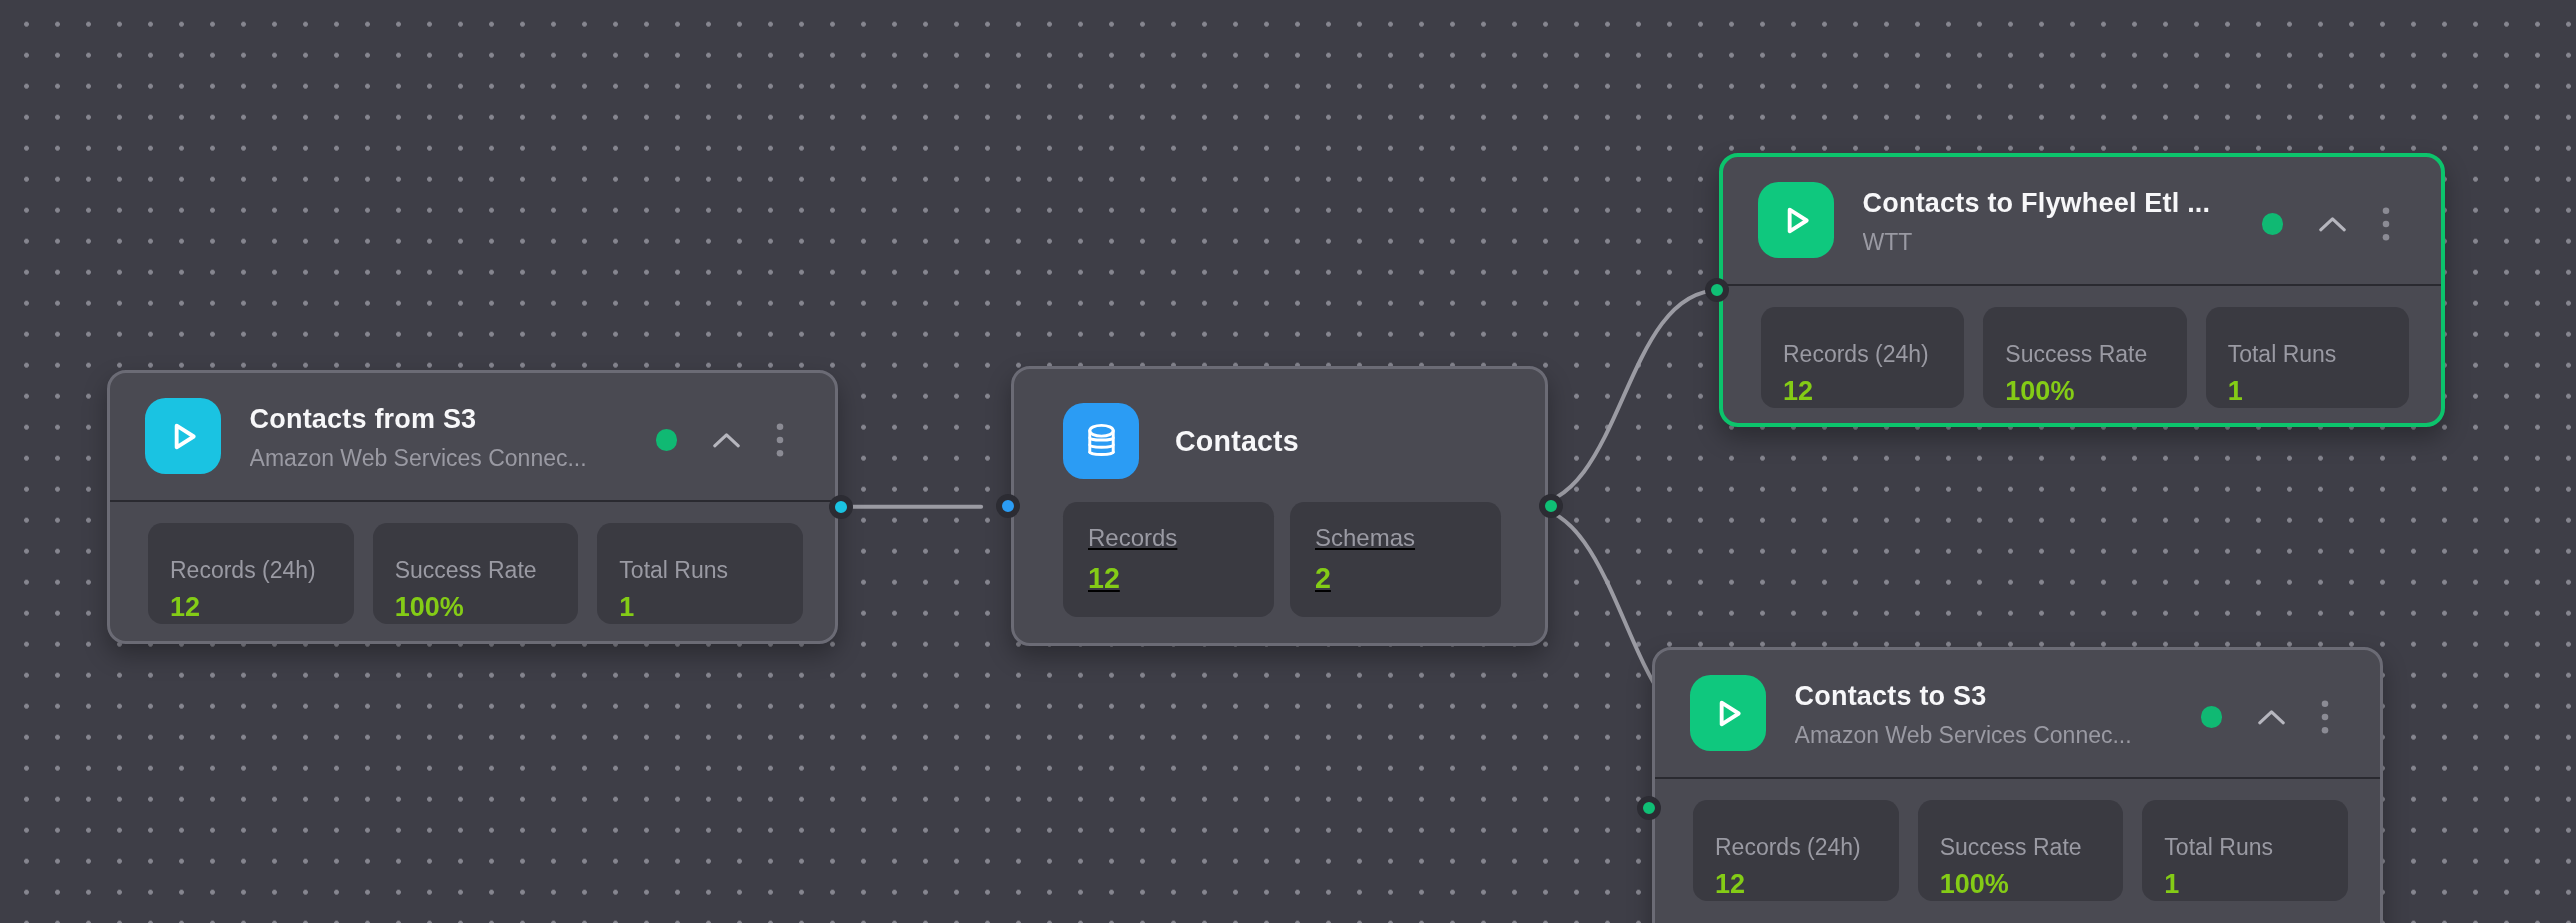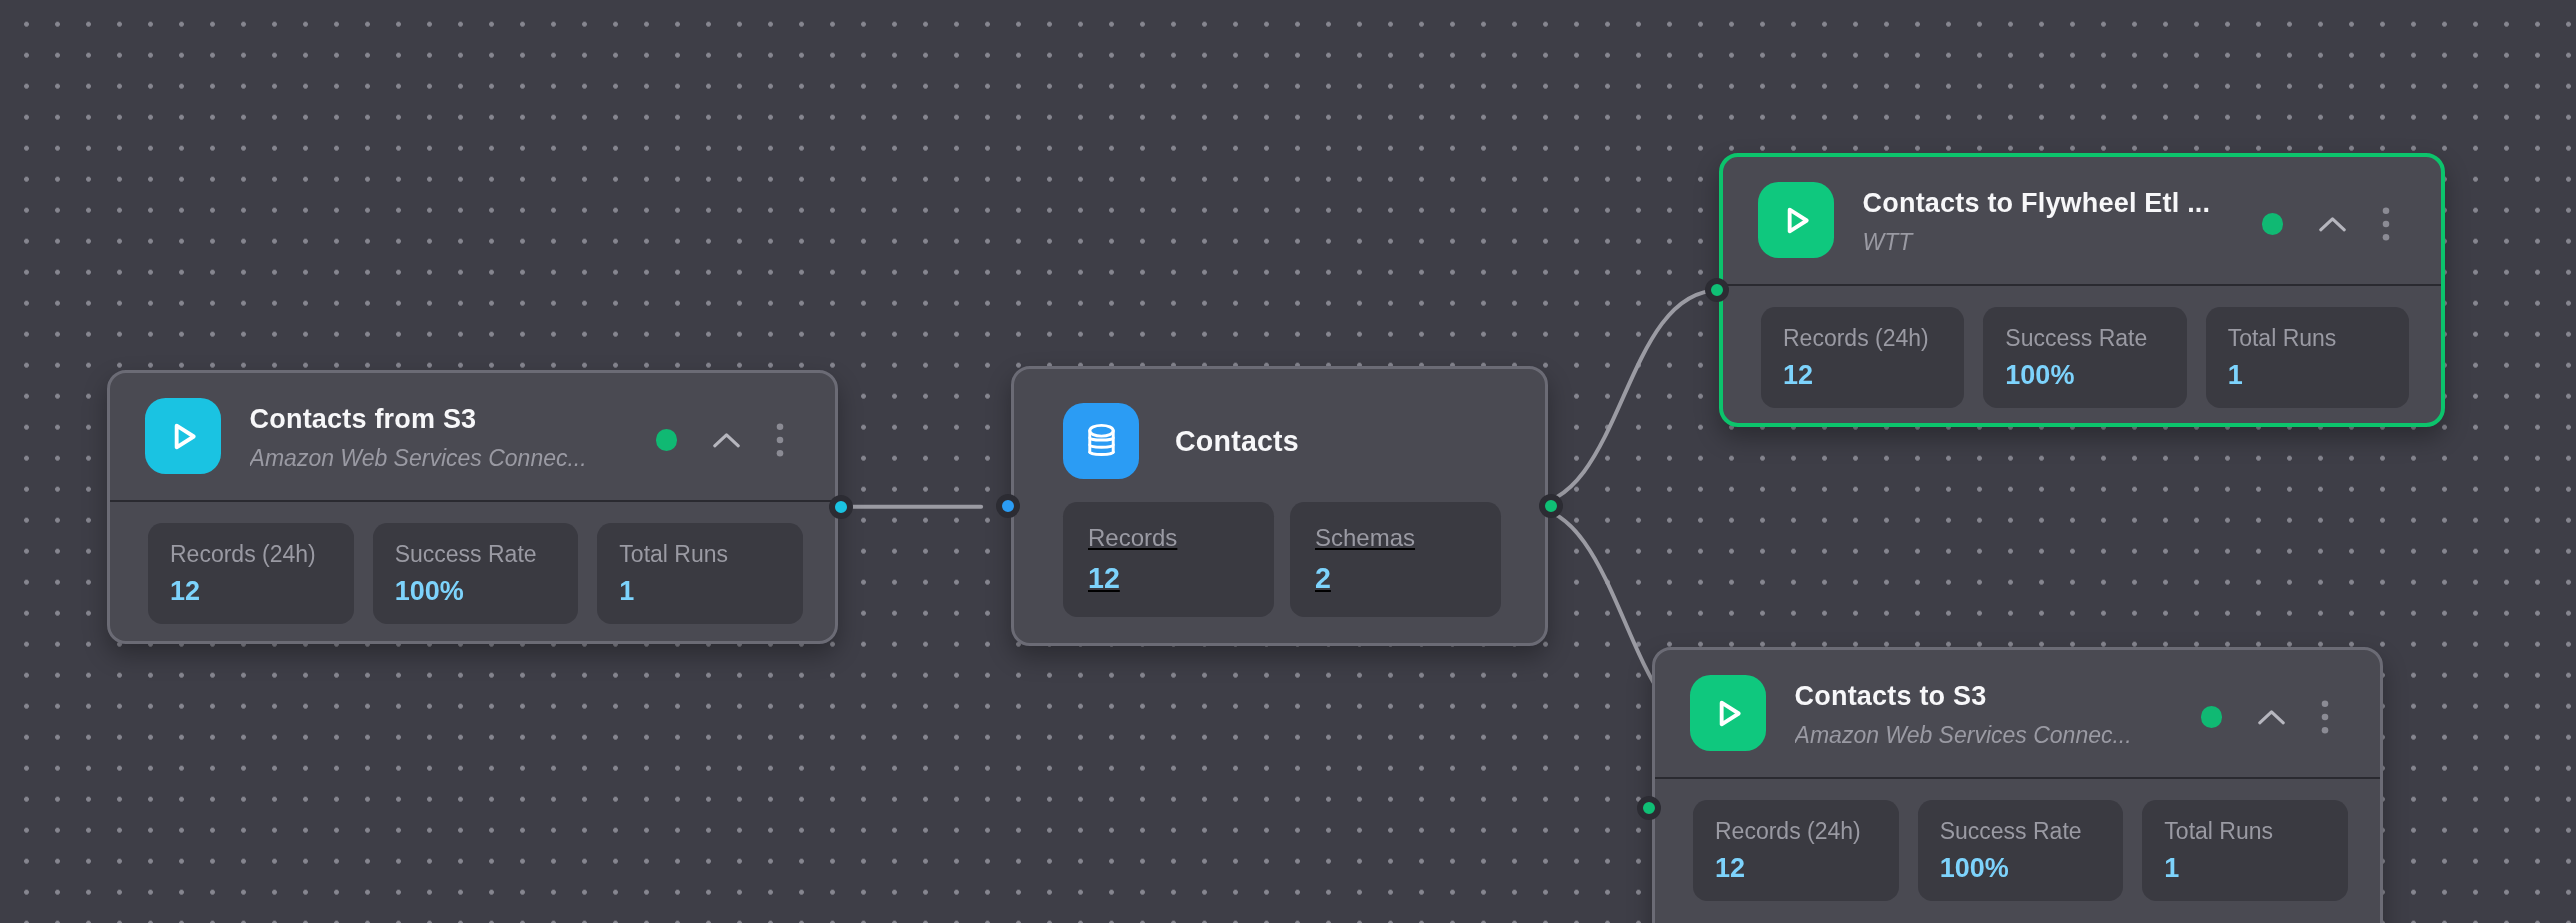--- a/index.html
+++ b/index.html
@@ -27,37 +27,37 @@
   .icon-tile {
     width:76px; height:76px; border-radius:20.6px; flex:none;
     display:flex; align-items:center; justify-content:center;
   }
   .icon-cyan  { background:#1ac3e2; }
   .icon-blue  { background:#2b9cf4; }
   .icon-green { background:#0fc87e; }
 
   .title-block { margin-left:28.6px; padding-top:6.3px; min-width:0; overflow:hidden; }
   .node-title { font-size:27px; font-weight:bold; color:#f7f7f9; white-space:nowrap; letter-spacing:0.2px; }
-  .node-subtitle { font-size:23px; color:#9a9aa3; margin-top:9.5px; white-space:nowrap;font-style:italic; }
+  .node-subtitle { font-size:23px; color:#9a9aa3; margin-top:9.5px; white-space:nowrap; }
 
   .controls { margin-left:auto; display:flex; align-items:center; gap:33px; padding-top:24px; flex:none; }
   .status-dot { width:21.4px; height:21.4px; border-radius:50%; background:#10b973; }
   .ctl-btn { background:none; border:none; cursor:pointer; display:flex; align-items:center; justify-content:center; padding:0; }
 
   .divider { height:2.4px; background:#2a2a30; margin-top:26px; }
 
   .stats-row { display:flex; gap:19px; padding:20.6px 32px 0 38px; }
   .stats-row.two { gap:16px; padding:23px 44px 0 49px;text-decoration:underline; }
   .stat-card {
     flex:1; height:101px; background:#3a3a41; border-radius:14.3px;
-    padding:18px 22px; overflow:hidden;
+    padding:34px 22px; overflow:hidden;
   }
   .stats-row.two .stat-card { height:115px; padding:22px 25px; }
   .stat-label { font-size:23px; color:#9a9aa3; white-space:nowrap; }
-  .stat-value { font-size:27px; font-weight:bold; color:#7dd3fc; margin-top:8px; }
+  .stat-value { font-size:27px; font-weight:bold; color:#84cc16; margin-top:8px; }
   .stats-row.two .stat-label { font-size:24px; }
   .stats-row.two .stat-value { font-size:28.6px; margin-top:9.5px; }
 
   
   .node-header.center { align-items:center; padding:34px 32px 0 49px; }
   .node-header.center .title-block { margin-left:36px; padding-top:0; }
   .node-header.center .node-title { font-size:28.6px; }
 
   .handle {
     position:absolute; width:24px; height:24px; border-radius:50%;

